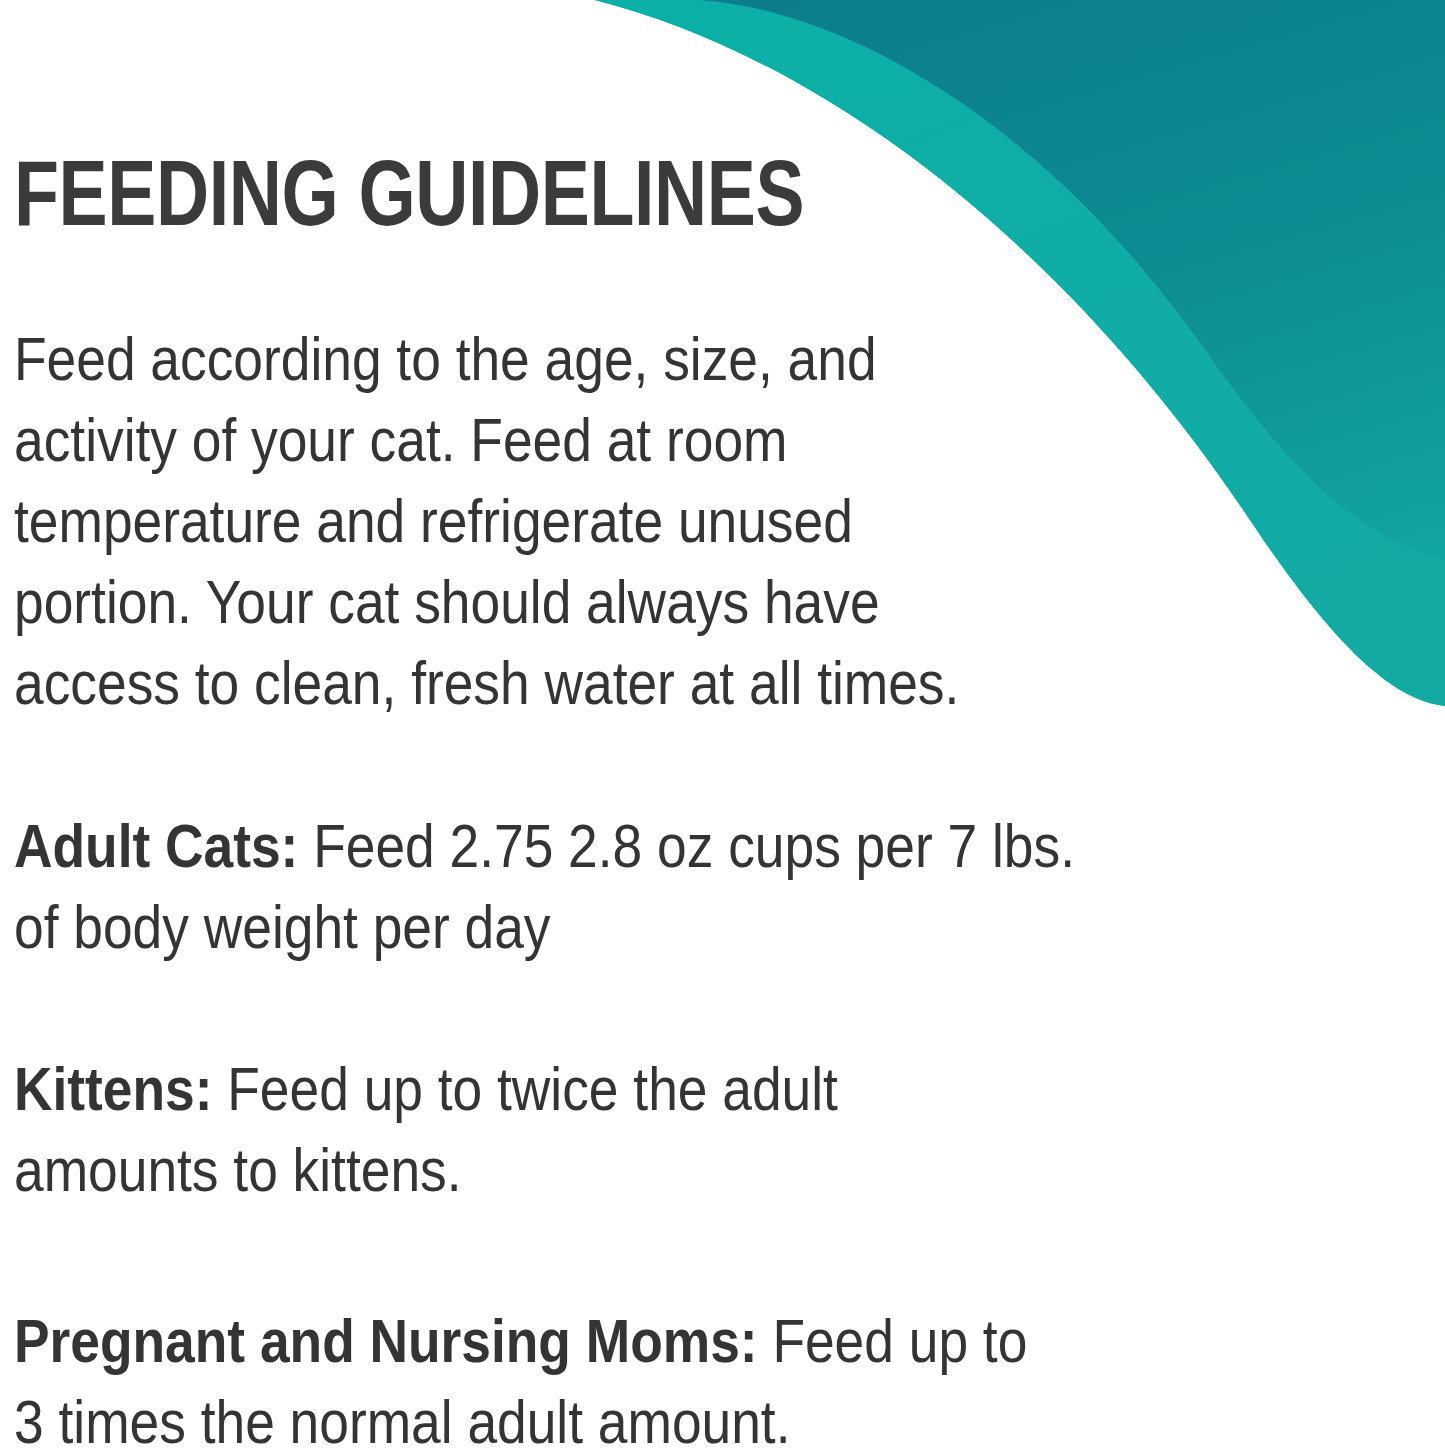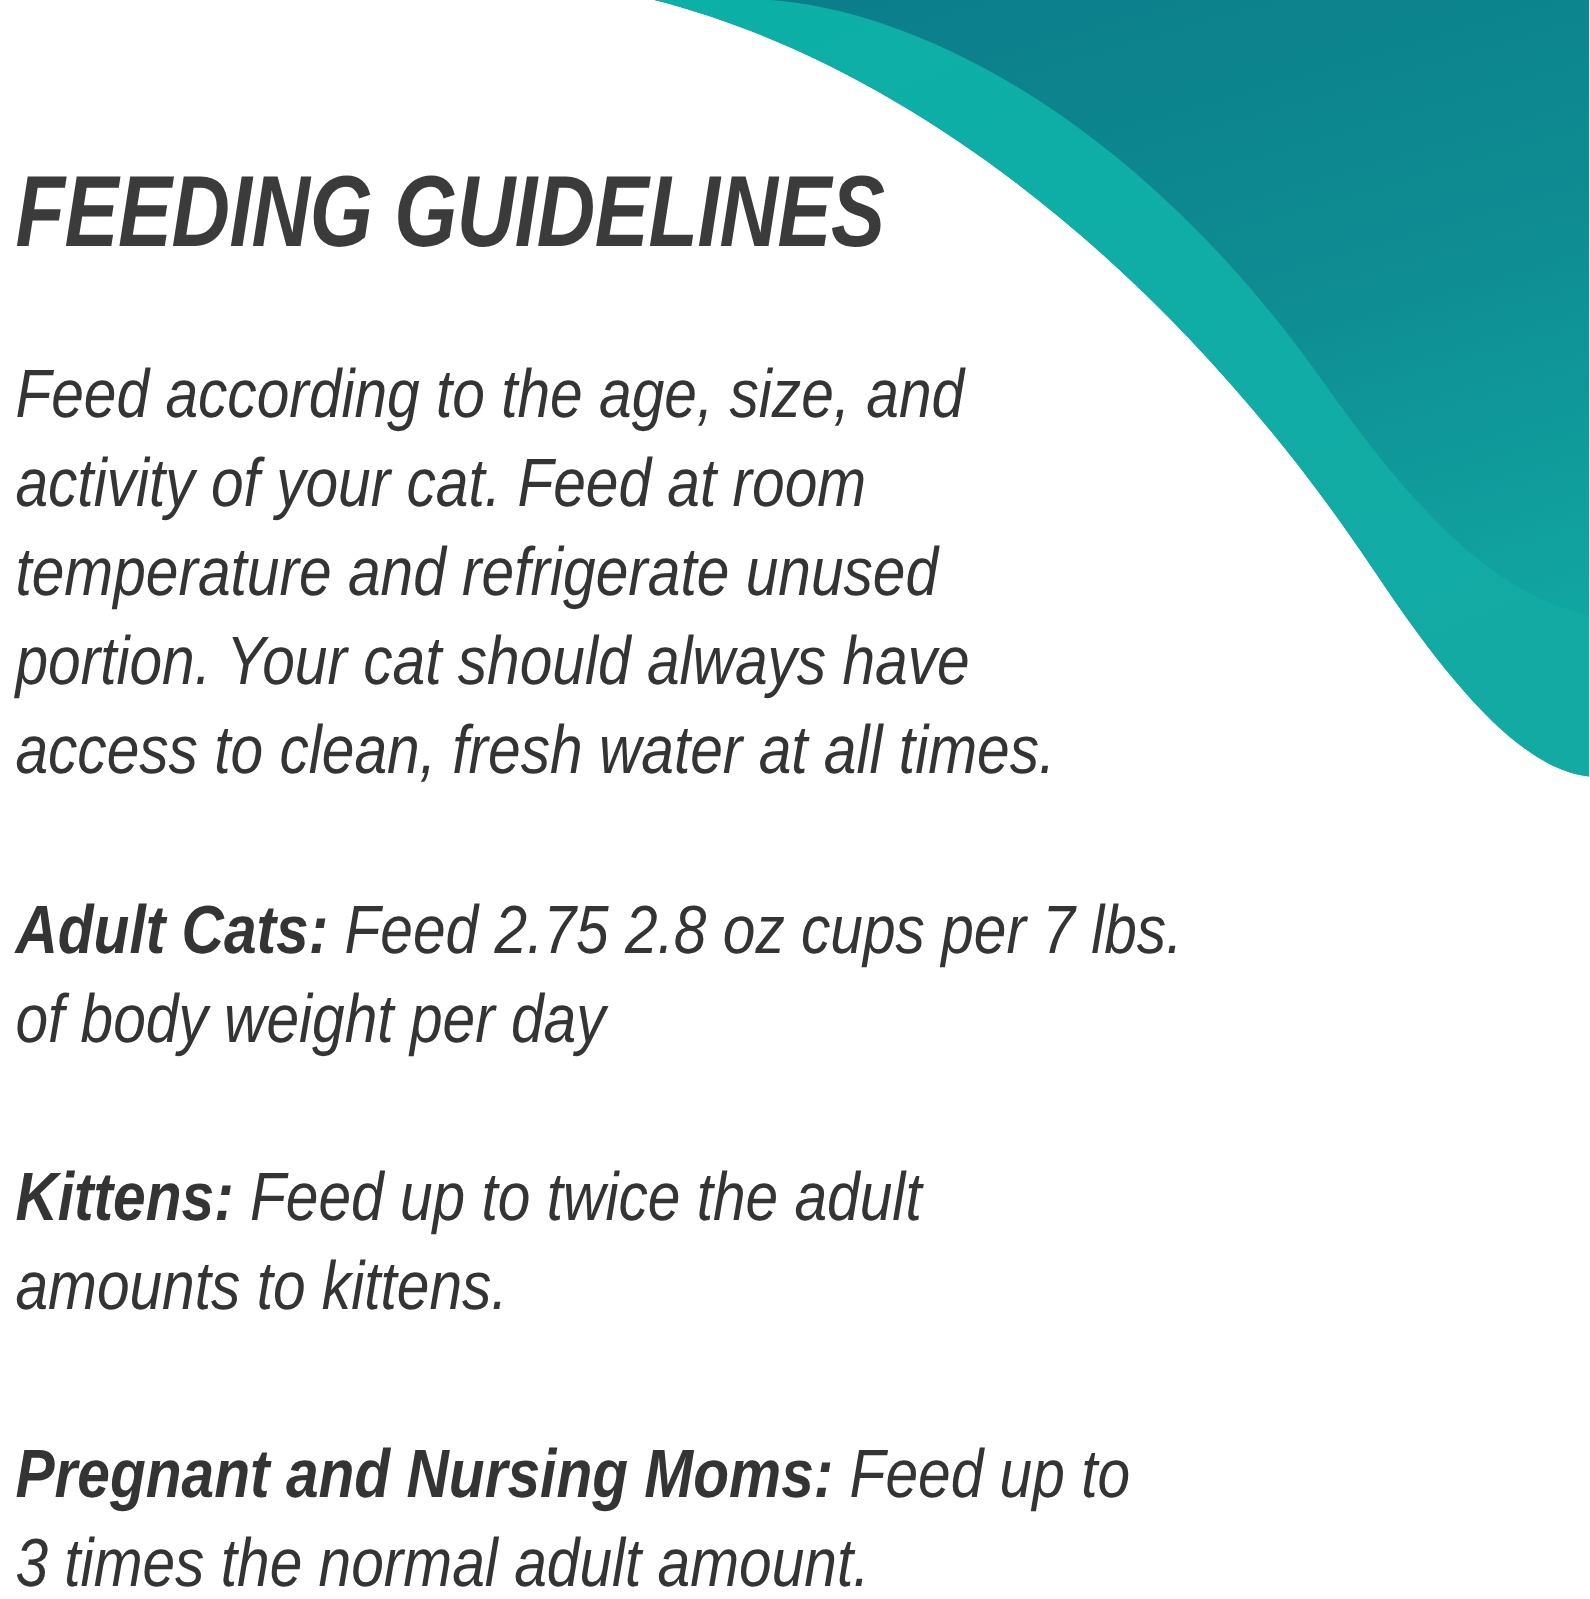--- a/index.html
+++ b/index.html
@@ -26,21 +26,20 @@
     pointer-events: none;
   }
 
   
   #content {
     position: absolute;
     left: 14px;
     top: 0;
     width: 1400px;
     height: 100%;
-    font-style: italic;
   }
 
   #page-title {
     position: absolute;
     left: 0;
     top: 148px;
     margin: 0;
     font-family: "Liberation Sans Narrow", "Liberation Sans", sans-serif;
     font-weight: 700;
     font-size: 92px;

